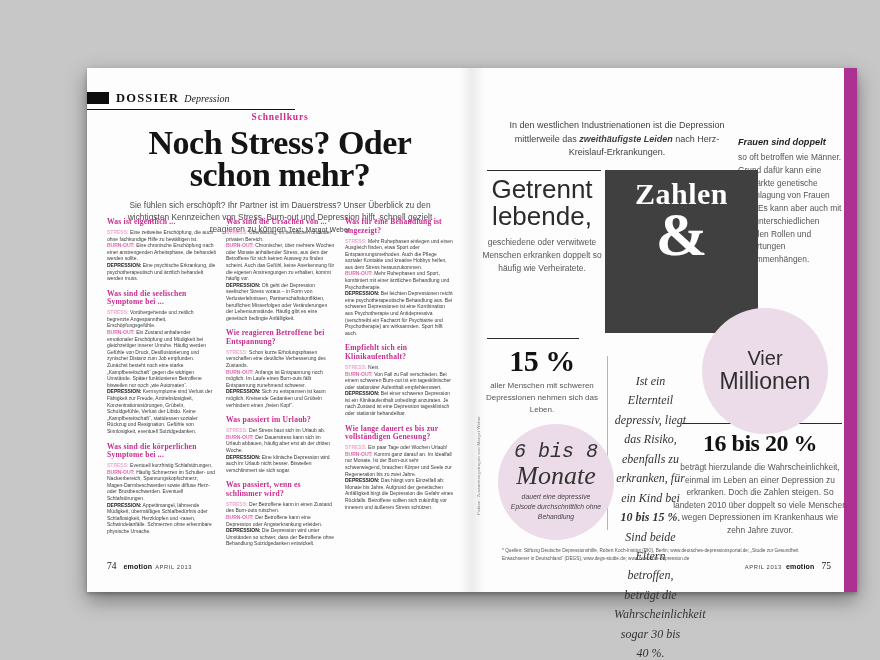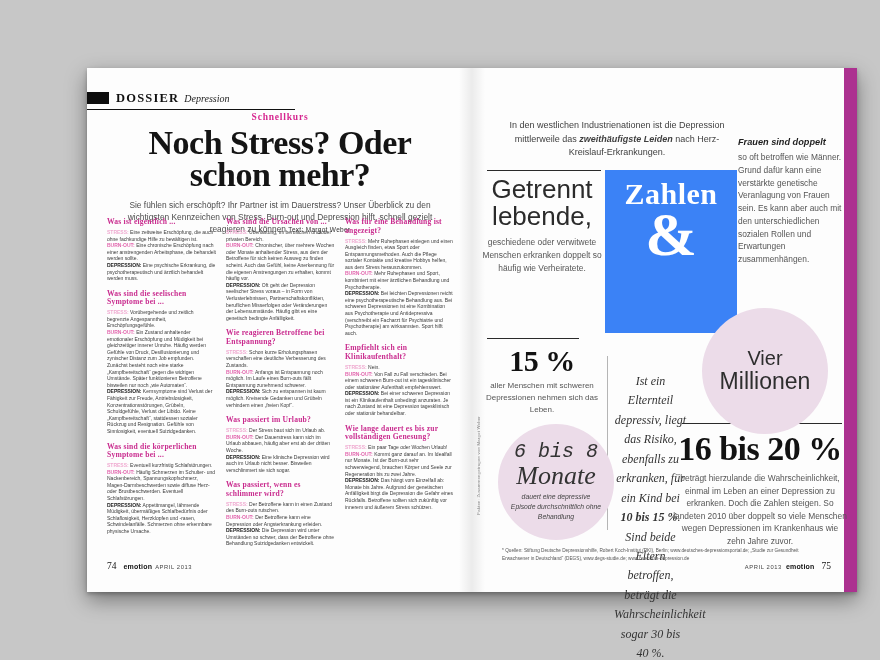--- a/index.html
+++ b/index.html
@@ -37,21 +37,21 @@
   .fo-issue{font-size:5.8px;color:#444;letter-spacing:.6px;margin-left:3px;}
 
   
   .rp-intro{position:absolute;left:28px;top:42px;width:234px;text-align:center;font-size:9px;line-height:1.5;color:#3f3f3f;}
   .rp-intro b{font-style:italic;}
   .rule{position:absolute;border-top:1px solid #2a2a2a;}
   .rule-marital{left:15px;top:102px;width:114px;}
   .marital{position:absolute;left:8px;top:108px;width:124px;text-align:center;color:#222;}
   .marital-big{font-size:26px;line-height:1.03;color:#2b2b2b;}
   .marital-text{margin-top:6px;font-size:8.4px;line-height:1.55;color:#555;}
-  .facts-box{position:absolute;left:133px;top:102px;width:132px;height:163px;background:#3b82f6;color:#fff;text-align:center;z-index:1;
+  .facts-box{position:absolute;left:133px;top:102px;width:153px;height:163px;background:#404040;color:#fff;text-align:center;z-index:1;
     font-family:"Liberation Serif",serif;font-weight:bold;}
   .facts-w1{font-size:30px;margin-top:7px;letter-spacing:.5px;}
   .facts-amp{font-size:62px;line-height:.88;margin-top:-4px;}
   .facts-w2{font-size:30px;margin-top:-6px;letter-spacing:.5px;}
   .facts-w2 sup{font-size:13px;vertical-align:14px;}
   .sidebar-women{position:absolute;left:266px;top:63px;width:104px;text-align:left;}
   .sb-lead{font-weight:bold;font-style:italic;font-size:9.2px;color:#1e1e1e;}
   .sb-text{margin-top:2px;font-size:8.4px;line-height:1.52;color:#555;}
   .rule-15{left:15px;top:270px;width:92px;}
   .stat15{position:absolute;left:8px;top:276px;width:124px;text-align:center;}
@@ -65,21 +65,21 @@
   .vrule{position:absolute;left:135px;top:288px;height:174px;border-left:1px solid #b5b5b5;}
   .parents{position:absolute;left:142px;top:292px;width:73px;text-align:center;font-family:"Liberation Serif",serif;font-style:italic;
     font-size:12px;line-height:1.62;color:#333;}
   .parents b{font-style:italic;}
   .circle-millions{left:230px;top:240px;width:126px;height:126px;z-index:2;color:#2e2e2e;}
   .cm-v1{font-size:20px;line-height:1.05;}
   .cm-v2{font-size:23px;line-height:1.05;}
   .cm-text{font-size:8px;line-height:1.55;margin-top:3px;width:100px;color:#4a4a4a;}
   .rule-1620{left:210px;top:355px;width:160px;z-index:0;}
   .stat1620{position:absolute;left:200px;top:362px;width:176px;text-align:center;z-index:3;}
-  .stat1620 .stat-big{font-size:34px;}
+  .stat1620 .stat-big{font-size:24px;}
   .stat1620 .stat-text{margin-top:4px;font-size:8.4px;line-height:1.5;color:#555;}
   .footnote{position:absolute;left:30px;top:479px;width:305px;font-size:4.7px;line-height:1.6;color:#555;}
   .credit{position:absolute;left:4px;top:348px;writing-mode:vertical-rl;transform:rotate(180deg);font-size:4.3px;color:#8a8a8a;letter-spacing:.2px;}
   .rp-footer{position:absolute;right:26px;top:487px;white-space:nowrap;text-align:right;}
   .rp-footer .pn{font-family:"Liberation Serif",serif;font-size:9.5px;color:#111;margin-left:7px;}
   .edge-bar{position:absolute;right:0;top:0;width:13px;height:524px;background:#ac3190;}
 </style>
 </head>
 <body>
 

